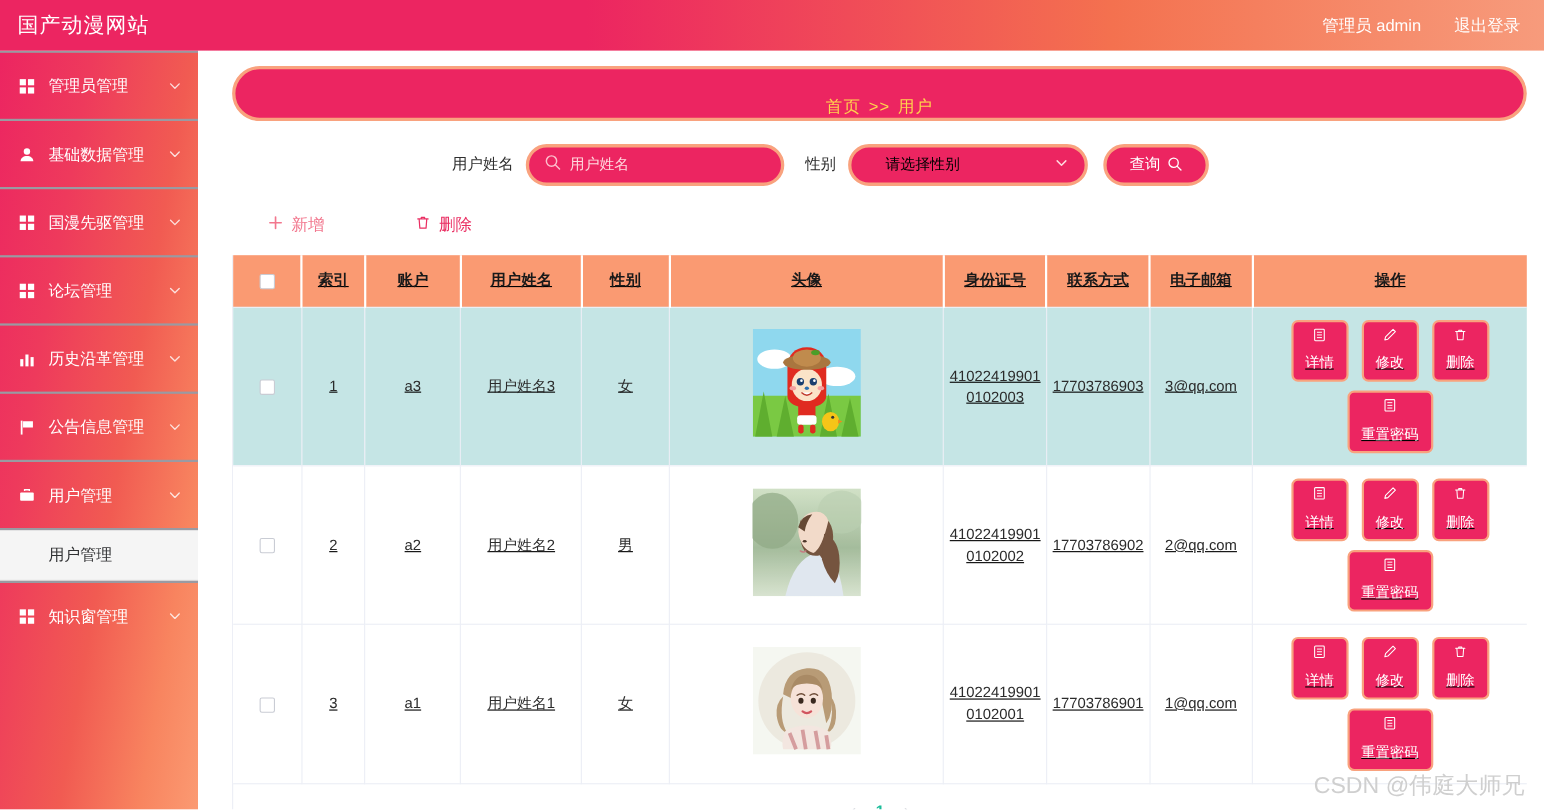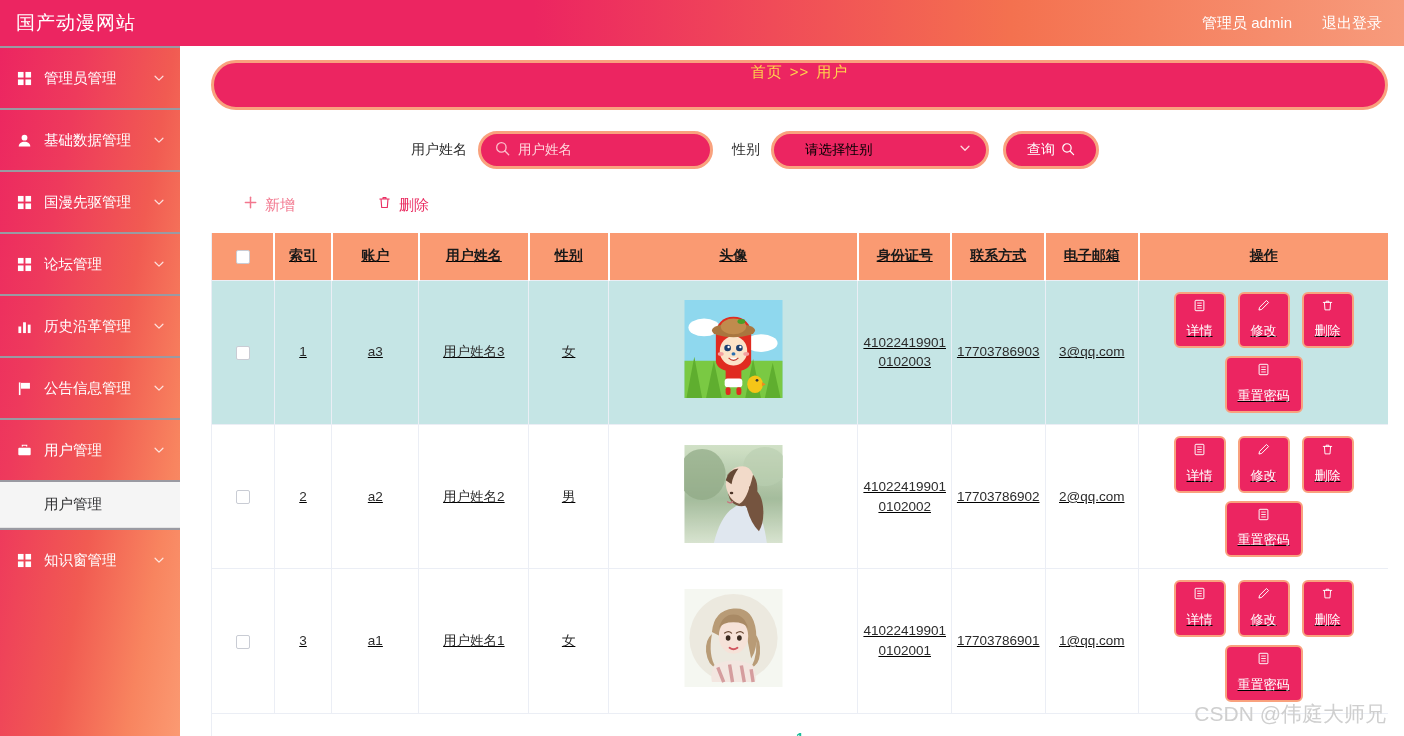--- a/index.html
+++ b/index.html
@@ -52,21 +52,21 @@
   }
 
   
   .main {
     position: absolute; top: 46px; left: 192px;
     width: 1212px; height: 690px; background: #ffffff; overflow: hidden;
   }
   .banner {
     margin: 14px 16px 0 19px; height: 50px; border-radius: 26px;
     background: #ec2561; border: 3px solid #f9a27e;
-    display: flex; align-items: flex-start; justify-content: center;
+    display: flex; align-items: flex-end; justify-content: center;
   }
   .banner-text { color: #ffd44d; font-size: 15px; letter-spacing: 1px; }
   .banner-text .sep { margin: 0 7px; }
   .banner-text .crumb { cursor: pointer; }
 
   
   .searchbar {
     display: flex; align-items: center; margin: 21px 0 0 19px; gap: 0;
   }
   .sb-label { font-size: 14px; color: #2e2e2e; margin-right: 11px; white-space: nowrap; }
@@ -89,21 +89,21 @@
     background: #ec2561; border: 3px solid #f9a27e;
     display: flex; align-items: center; justify-content: center; gap: 6px;
     cursor: pointer; color: #ffffff; font-size: 14px;
   }
   .gap-a { width: 19px; } .gap-c { width: 14px; }
 
   
   .toolbar { display: flex; align-items: center; margin: 22px 0 0 19px; }
   .tb-btn {
     display: flex; align-items: center; gap: 7px; cursor: pointer;
-    font-size: 15px; padding: 4px 10px; font-family: Liberation Mono, monospace;
+    font-size: 15px; padding: 4px 10px;
   }
   .tb-add { color: #f2778e; margin-left: 22px; }
   .tb-del { color: #ea2f63; margin-left: 62px; }
 
   
   .tablewrap { margin: 14px 16px 0 19px; border-left: 1px solid #ebeef5; text-decoration: underline; }
   table { width: 100%; border-collapse: collapse; table-layout: fixed; }
   thead th {
     background: #fa9a72; color: #1a1a1a; font-size: 14px; font-weight: bold;
     height: 47px; text-align: center; border-right: 2px solid #ffffff;

